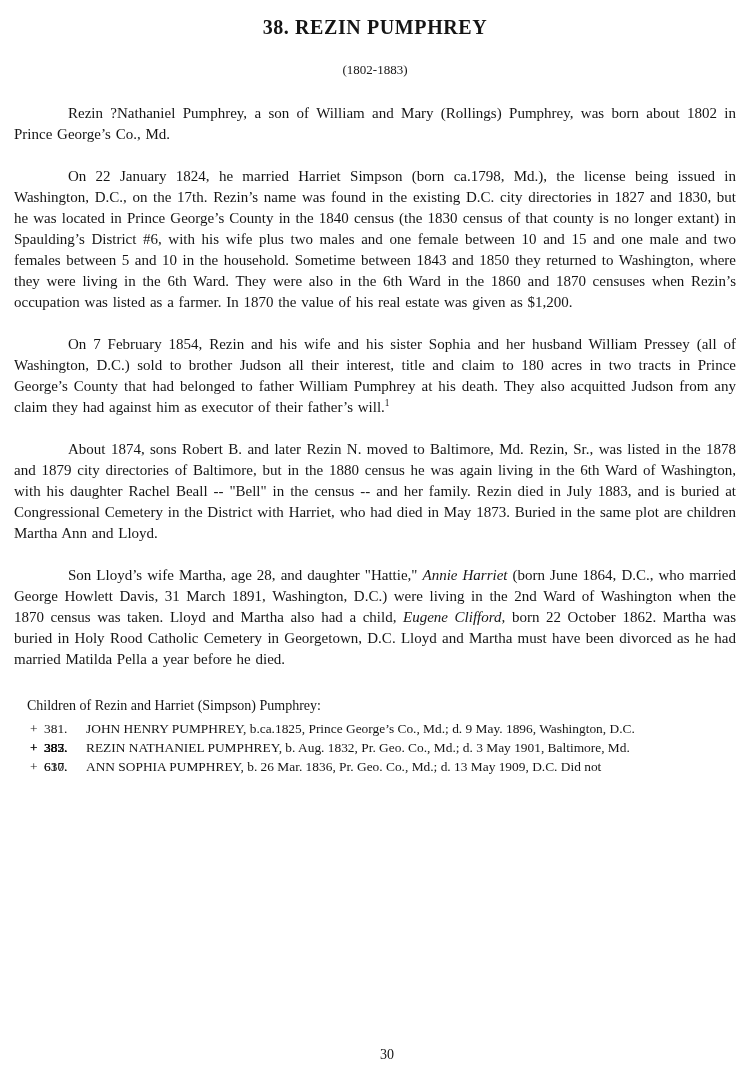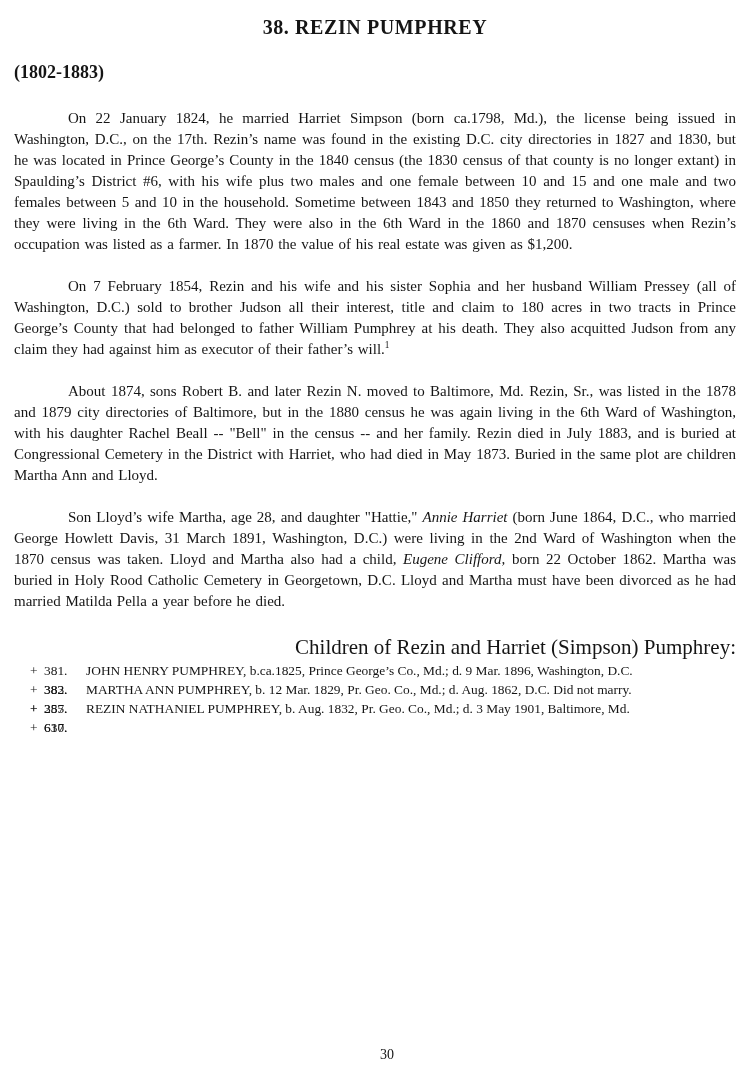--- a/index.html
+++ b/index.html
@@ -16,45 +16,45 @@
     color: #151515;
   }
   .doc-title {
     text-align: center;
     font-size: 20px;
     font-weight: bold;
     letter-spacing: 0.6px;
     margin: 6px 0 0 0;
   }
   .doc-subtitle {
-    font-size: 18px;
-    font-weight: bold;
+    text-align: center;
+    font-size: 13px;
+    font-weight: normal;
     margin: 23px 0 0 0;
   }
   .paragraphs { margin-top: 25px; }
   .body-para {
     font-size: 15px;
     line-height: 21px;
     text-align: justify;
     text-justify: inter-word;
     text-indent: 54px;
     margin: 21px 0 0 0;
     word-spacing: 1px;
   }
   .body-para:first-child { margin-top: 0; }
   .body-para sup {
     font-size: 0.62em;
     vertical-align: super;
     line-height: 0;
   }
   .children-heading {
-    font-size: 21px;
+    font-size: 14px;
     line-height: 21px;
     margin: 25px 0 3px 13px;
-    text-align: right;
   }
   .children-list { }
   .child-entry {
     position: relative;
     font-size: 13.4px;
     line-height: 19px;
     text-align: justify;
     text-justify: inter-word;
     padding-left: 72px;
   }
@@ -78,31 +78,32 @@
   }
 </style>
 </head>
 <body>
 
 <div class="page">
   <h1 class="doc-title">38. REZIN PUMPHREY</h1>
   <h2 class="doc-subtitle">(1802-1883)</h2>
 
   <div class="paragraphs" id="paragraphs">
+      <p class="body-para"><span>Rezin ?Nathaniel Pumphrey, a son of William and Mary (Rollings) Pumphrey, was born about 1802 in Prince George’s Co., Md.</span></p>
       <p class="body-para"><span>On 22 January 1824, he married Harriet Simpson (born ca.1798, Md.), the license being issued in Washington, D.C., on the 17th.  Rezin’s name was found in the existing D.C. city directories in 1827 and 1830, but he was located in Prince George’s County in the 1840 census (the 1830 census of that county is no longer extant) in Spaulding’s District #6, with his wife plus two males and one female between 10 and 15 and one male and two females between 5 and 10 in the household.  Sometime between 1843 and 1850 they returned to Washington, where they were living in the 6th Ward.  They were also in the 6th Ward in the 1860 and 1870 censuses when Rezin’s occupation was listed as a farmer.  In 1870 the value of his real estate was given as $1,200.</span></p>
       <p class="body-para"><span>On 7 February 1854, Rezin and his wife and his sister Sophia and her husband William Pressey (all of Washington, D.C.) sold to brother Judson all their interest, title and claim to 180 acres in two tracts in Prince George’s County that had belonged to father William Pumphrey at his death.  They also acquitted Judson from any claim they had against him as executor of their father’s will.</span><sup>1</sup></p>
       <p class="body-para"><span>About 1874, sons Robert B. and later Rezin N. moved to Baltimore, Md.  Rezin, Sr., was listed in the 1878 and 1879 city directories of Baltimore, but in the 1880 census he was again living in the 6th Ward of Washington, with his daughter Rachel Beall -- "Bell" in the census -- and her family.  Rezin died in July 1883, and is buried at Congressional Cemetery in the District with Harriet, who had died in May 1873.  Buried in the same plot are children Martha Ann and Lloyd.</span></p>
       <p class="body-para"><span>Son Lloyd’s wife Martha, age 28, and daughter "Hattie," </span><span style="font-style: italic;">Annie Harriet</span><span> (born June 1864, D.C., who married George Howlett Davis, 31 March 1891, Washington, D.C.) were living in the 2nd Ward of Washington when the 1870 census was taken.  Lloyd and Martha also had a child, </span><span style="font-style: italic;">Eugene Clifford,</span><span> born 22 October 1862.  Martha was buried in Holy Rood Catholic Cemetery in Georgetown, D.C.  Lloyd and Martha must have been divorced as he had married Matilda Pella a year before he died.</span></p>
     </div>
 
   <div class="children-heading">Children of Rezin and Harriet (Simpson) Pumphrey:</div>
   <div class="children-list" id="children-list">
-      <div class="child-entry"><span class="marker">+</span><span class="num">381.</span><span>JOHN HENRY PUMPHREY, b.ca.1825, Prince George’s Co., Md.; d. 9 Mar. 1896, Washington, D.C.</span></div>
+      <div class="child-entry"><span class="marker">+</span><span class="num">381.</span><span>JOHN HENRY PUMPHREY, b.ca.1825, Prince George’s Co., Md.; d. 9 May. 1896, Washington, D.C.</span></div>
       <div class="child-entry"><span class="marker">+</span><span class="num">382.</span></div>
-      <div class="child-entry"><span class="marker"></span><span class="num">383.</span><span>MARTHA ANN PUMPHREY, b. 12 Mar. 1829, Pr. Geo. Co., Md.; d. Aug. 1862, D.C.  Did not marry.</span></div>
+      <div class="child-entry"><span class="marker"></span><span class="num">383.</span></div>
       <div class="child-entry"><span class="marker">+</span><span class="num">257.</span></div>
       <div class="child-entry"><span class="marker">+</span><span class="num">385.</span><span>REZIN NATHANIEL PUMPHREY, b. Aug. 1832, Pr. Geo. Co., Md.; d. 3 May 1901, Baltimore, Md.</span></div>
       <div class="child-entry"><span class="marker">+</span><span class="num">637.</span></div>
-      <div class="child-entry"><span class="marker"></span><span class="num">610.</span></div>
+      <div class="child-entry"><span class="marker"></span><span class="num">610.</span><span>ANN SOPHIA PUMPHREY, b. 26 Mar. 1836, Pr. Geo. Co., Md.; d. 13 May 1909, D.C.  Did not</span></div>
     </div>
 
   <div class="page-number">30</div>
 </div>
 
 </body></html>

